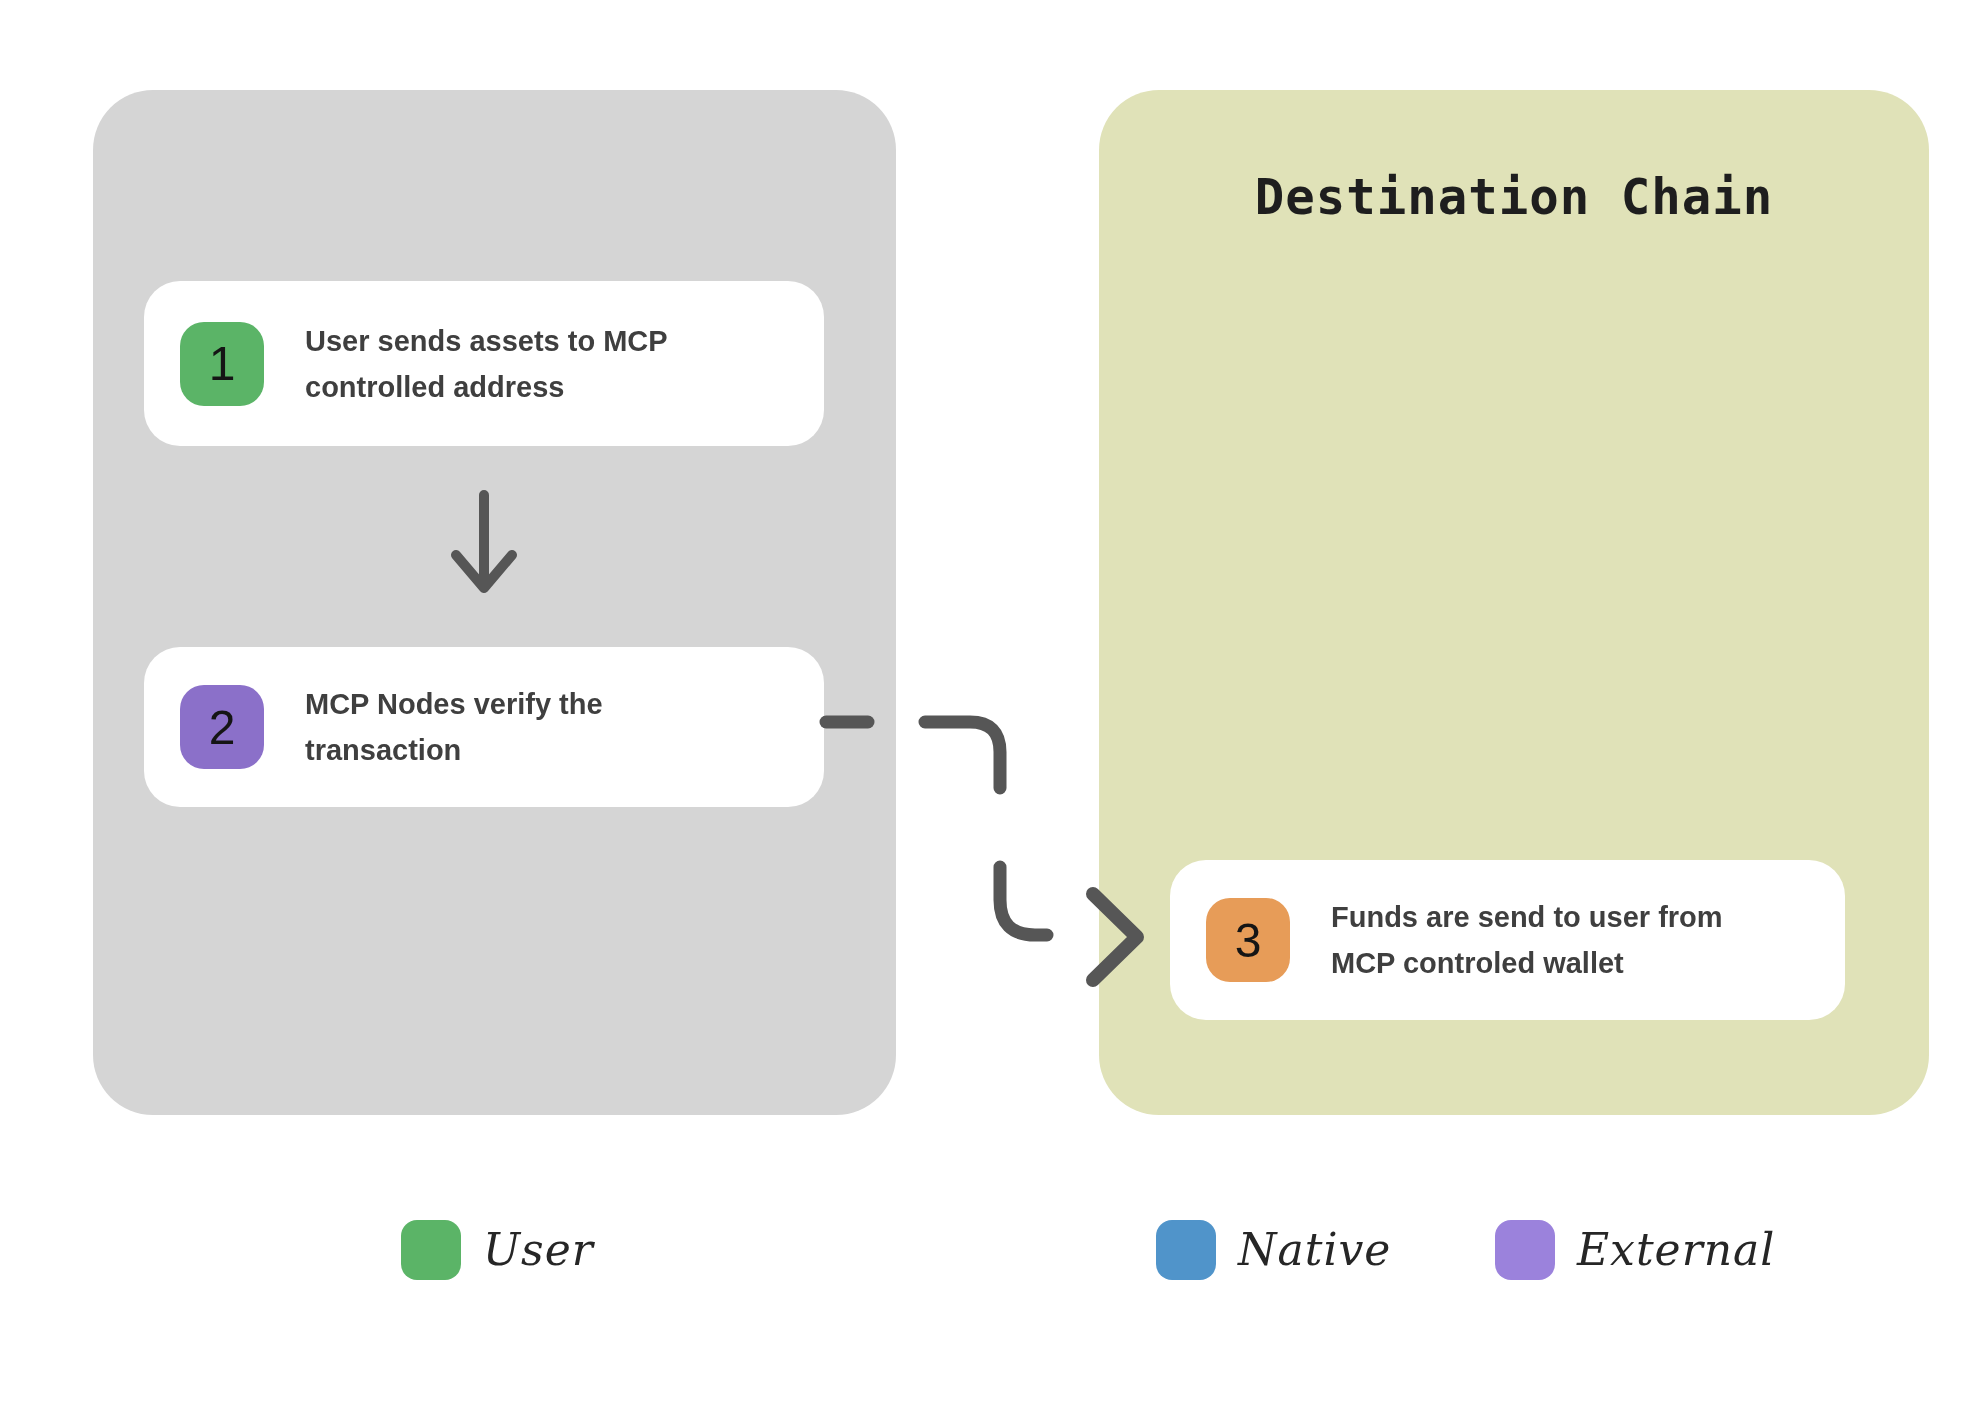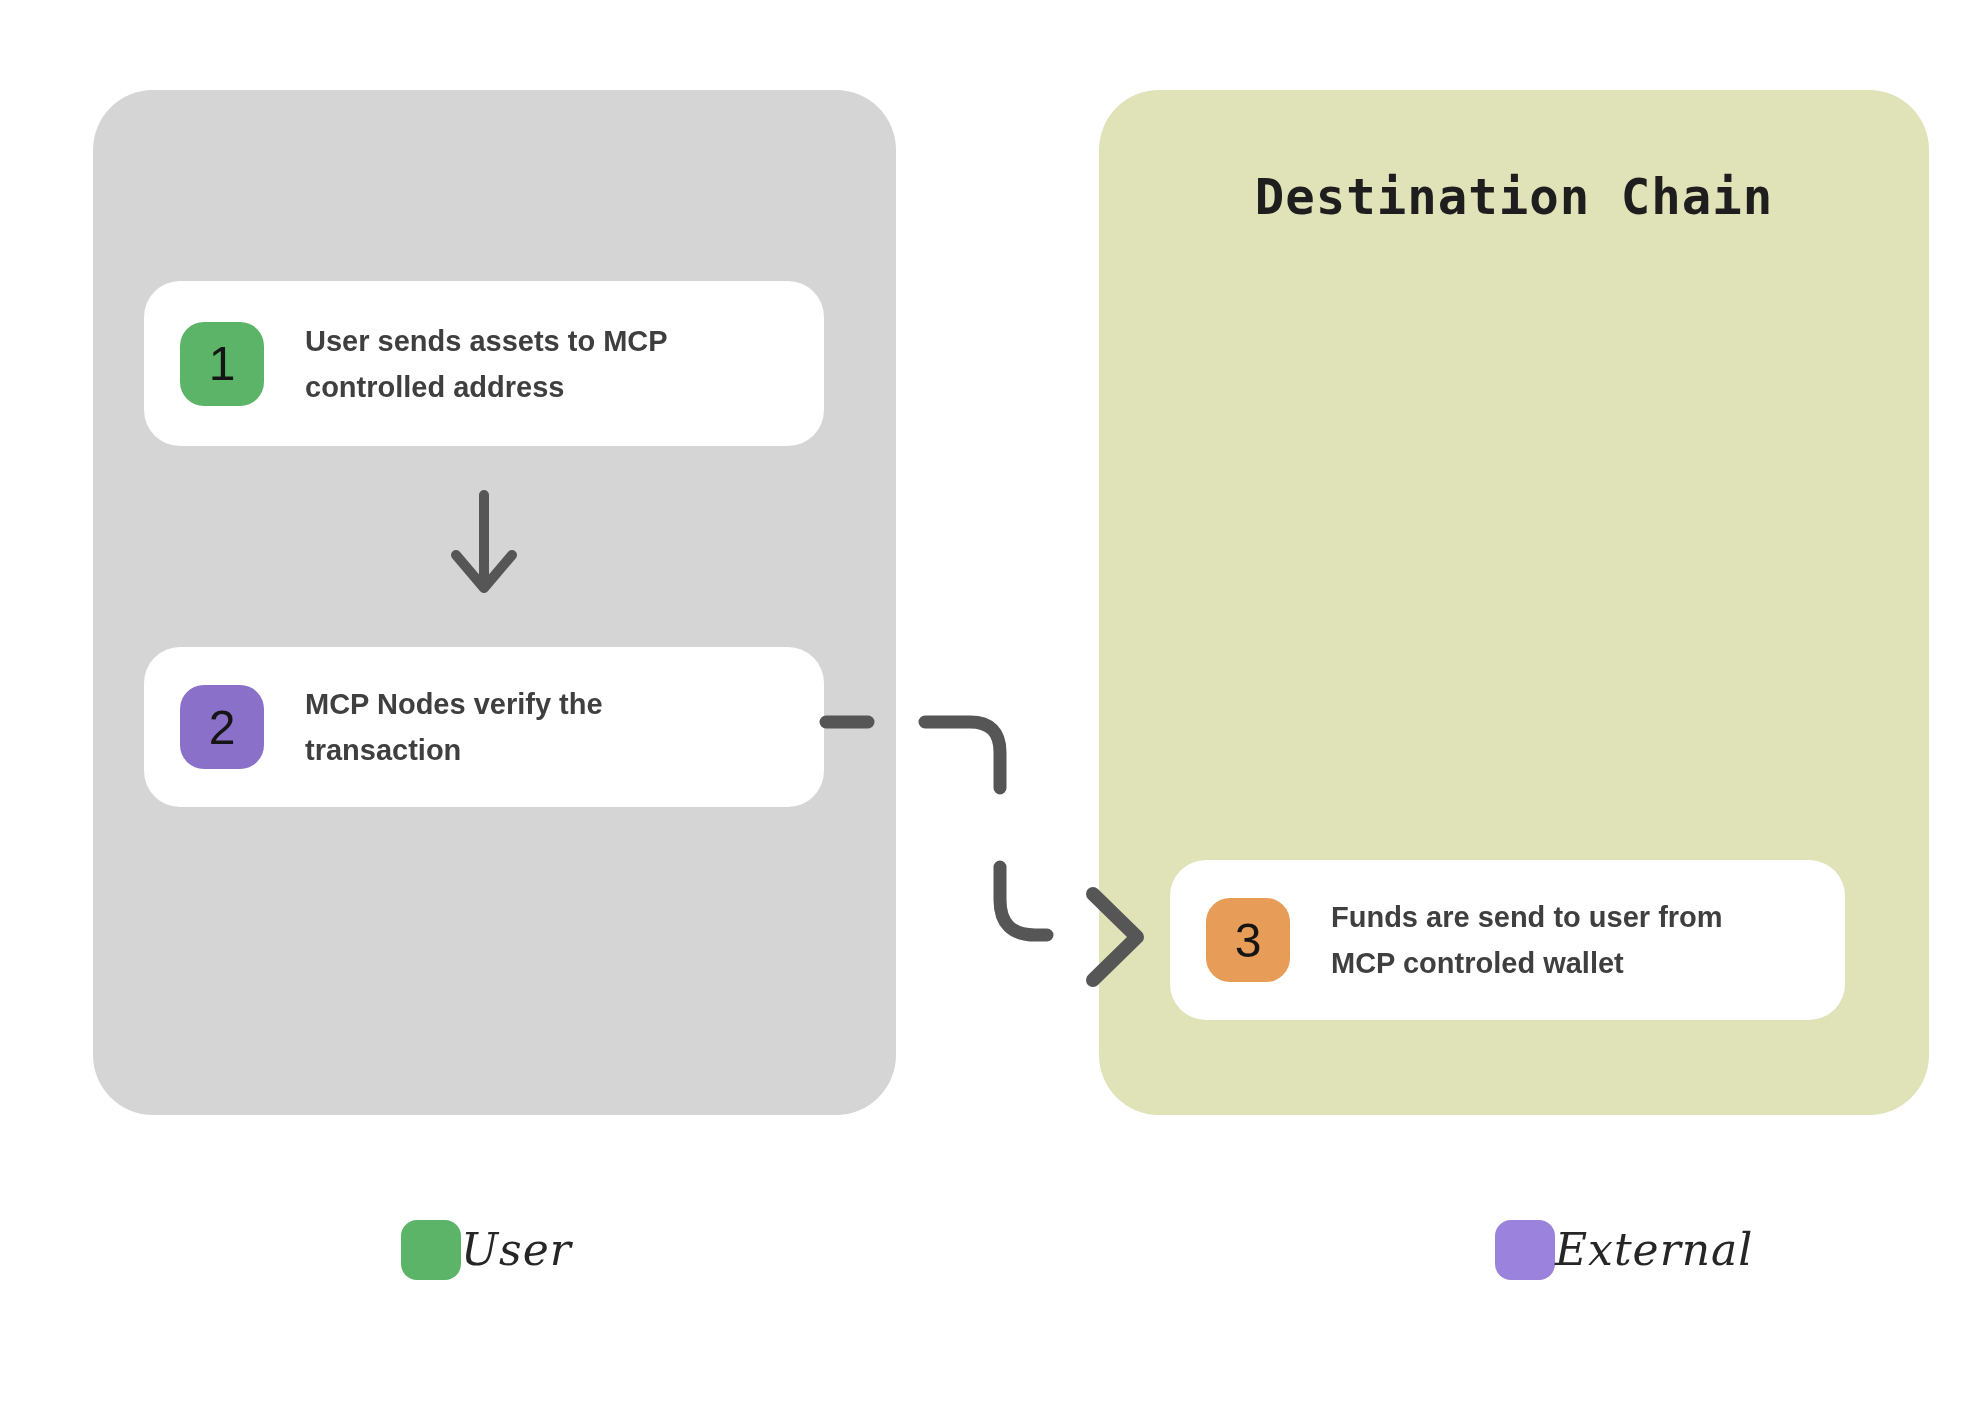--- a/index.html
+++ b/index.html
@@ -76,20 +76,21 @@
     stroke-linecap: round;
     stroke-linejoin: round;
   }
 
   
   .legend-item {
     position: absolute;
     top: 1218px;
     display: flex;
     align-items: center;
+    gap: 22px;
   }
   .legend-swatch {
     width: 60px;
     height: 60px;
     border-radius: 16px;
     flex: 0 0 auto;
   }
   .legend-label {
     font-family: "DejaVu Serif", serif;
     font-style: italic;
@@ -143,19 +144,23 @@
     <path d="M190 187 V220 Q190 255 225 255 H237" stroke-width="13" style="stroke: rgb(86, 86, 86);"></path>
     <path d="M283 214 L327 257 L283 300" stroke-width="14" style="stroke: rgb(86, 86, 86);"></path>
   </svg>
 
   <div class="legend-item l1">
     <div class="legend-swatch" style="background-color: rgb(91, 180, 103);"></div>
     <div class="legend-label">User</div>
   </div>
 
 
+  <div class="legend-item l3">
+    <div class="legend-swatch" style="background-color: rgb(80, 148, 202);"></div>
+    <div class="legend-label">Native</div>
+  </div>
 
   <div class="legend-item l4">
     <div class="legend-swatch" style="background-color: rgb(155, 130, 220);"></div>
     <div class="legend-label">External</div>
   </div>
 
 </div>
 
 </body></html>

